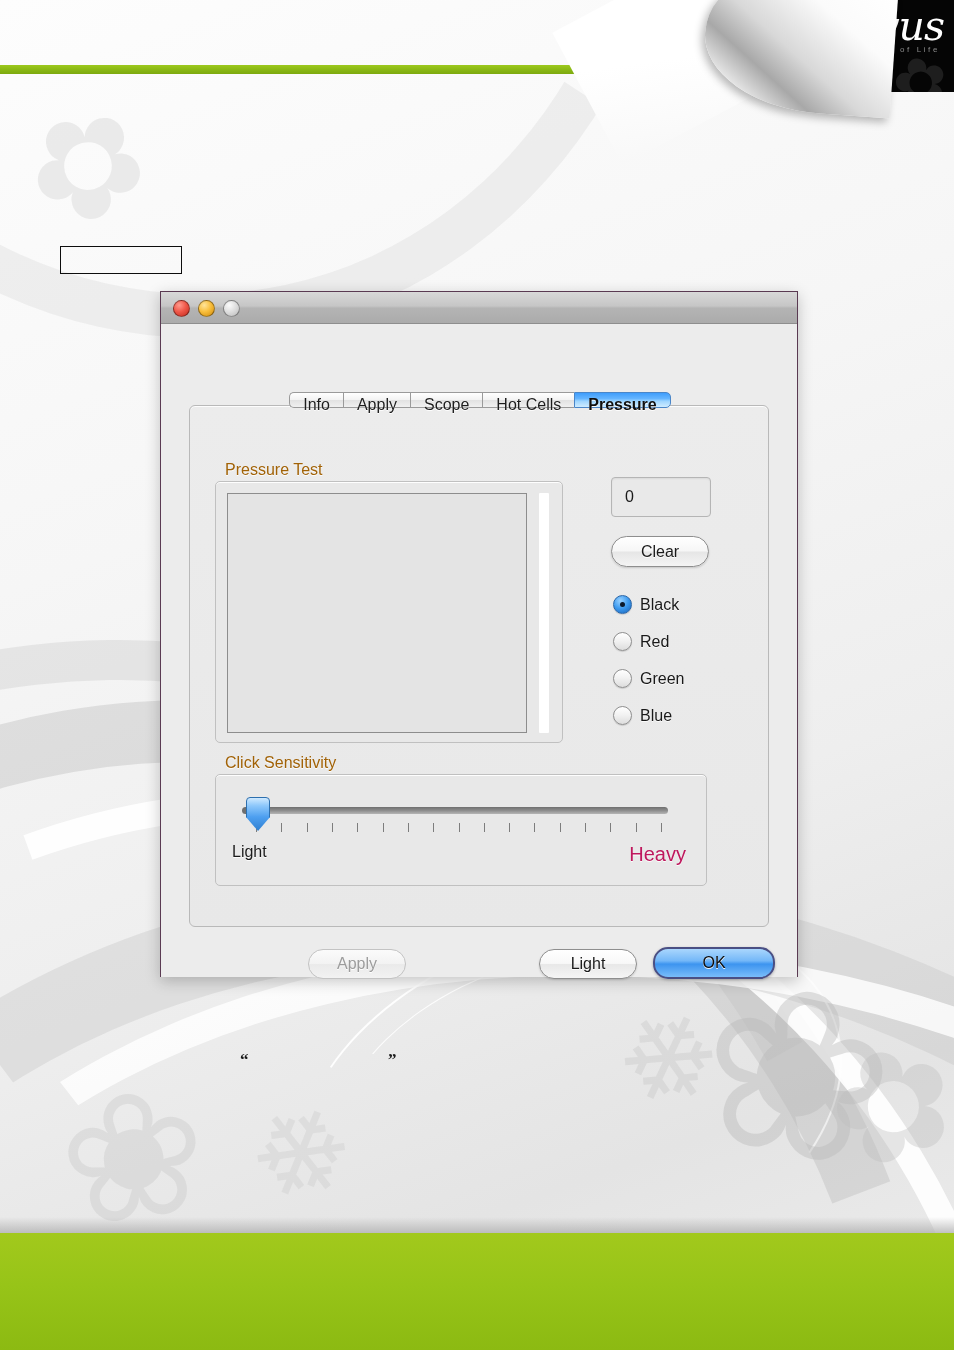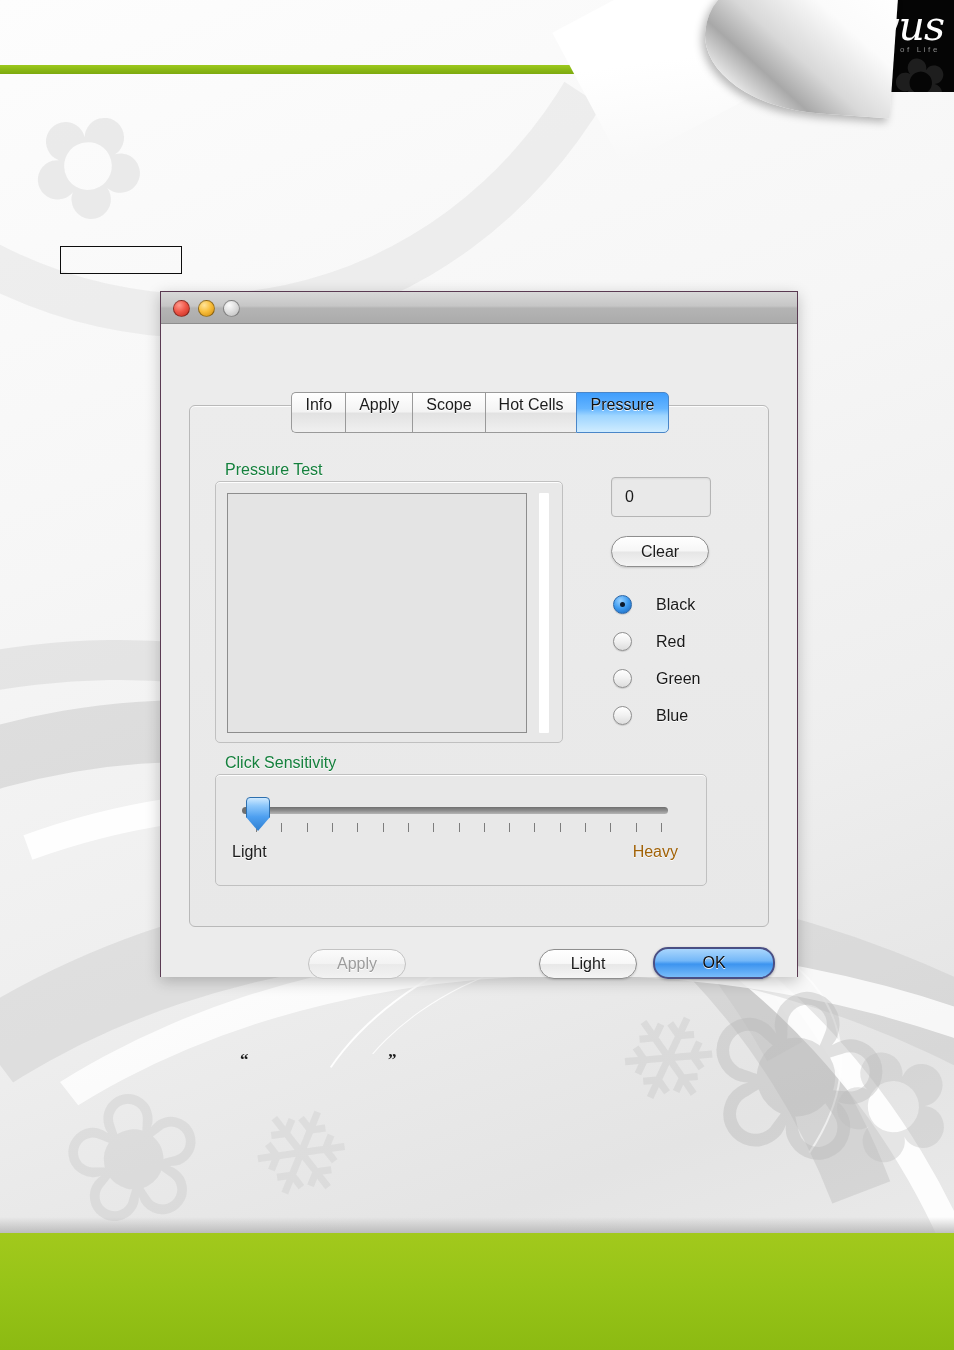--- a/index.html
+++ b/index.html
@@ -254,54 +254,54 @@
   
   #tabstrip {
     position: absolute;
     left: 0; top: 68px;
     width: 638px;
     display: flex;
     justify-content: center;
     z-index: 12;
   }
   .tab {
-    height: 41px;
+    height: 16px;
     line-height: 24px;
     padding: 0 13px;
     font-size: 16px;
     color: #1c1c1c;
     background: linear-gradient(180deg, #ffffff 0%, #f3f3f3 48%, #e2e2e2 52%, #f0f0f0 100%);
     border: 1px solid #9a9a9a;
     border-right: none;
     text-shadow: 0 1px 0 rgba(255,255,255,0.9);
   }
   .tab:first-child { border-top-left-radius: 5px; border-bottom-left-radius: 5px; }
   .tab:last-child  { border-top-right-radius: 5px; border-bottom-right-radius: 5px; border-right: 1px solid #9a9a9a; }
   .tab.active {
     background: linear-gradient(180deg, #3f9dfc 0%, #64b5ff 40%, #9ed5ff 58%, #cfecff 100%);
     color: #101010;
     border-color: #4a86c8;
-    font-weight: normal;
+    font-weight: bold;
   }
 
   
   #tabpanel {
     position: absolute;
     left: 28px; top: 81px;
     width: 580px; height: 522px;
     border: 1px solid #b9b9b9;
     border-radius: 6px;
     background: linear-gradient(180deg, #ececec 0%, #e8e8e8 100%);
     box-shadow: inset 0 1px 0 rgba(255,255,255,0.9);
   }
 
   .section-label {
     position: absolute;
     font-size: 16px;
-    color: #15803d;
+    color: #a16207;
     text-shadow: 0 1px 0 rgba(255,255,255,0.85);
     text-align: right;
   }
 
   
   #pressure-label { left: 64px; top: 137px; }
   #pressure-group {
     position: absolute;
     left: 54px; top: 157px;
     width: 348px; height: 262px;
@@ -358,21 +358,21 @@
 
   
   #color-radios {
     position: absolute;
     left: 452px; top: 262px;
     width: 120px;
   }
   .radio-row {
     display: flex; align-items: center;
     height: 37px;
-    gap: 24px;
+    gap: 8px;
   }
   .radio-dot {
     width: 19px; height: 19px; border-radius: 50%;
     border: 1px solid #8f8f8f;
     background: linear-gradient(180deg, #ffffff 0%, #f2f2f2 46%, #dddddd 100%);
     box-shadow: 0 1px 1px rgba(0,0,0,0.14);
     position: relative;
     flex: none;
   }
   .radio-dot.checked {
@@ -445,22 +445,22 @@
     justify-content: space-between;
   }
   .tick { width: 1px; height: 9px; background: #7d7d7d; }
   #slider-light {
     position: absolute; left: 16px; top: 68px;
     font-size: 16px; color: #1a1a1a;
     text-shadow: 0 1px 0 rgba(255,255,255,0.85);
     text-align: right;
   }
   #slider-heavy {
-    position: absolute; right: 28px; top: 68px;
-    font-size: 16px; color: #a16207;
+    position: absolute; right: 20px; top: 68px;
+    font-size: 20px; color: #be185d;
     text-shadow: 0 1px 0 rgba(255,255,255,0.85);
   }
 
   
   .btn {
     position: absolute;
     height: 30px;
     border-radius: 15px;
     font-size: 16px;
     display: flex; align-items: center; justify-content: center;

